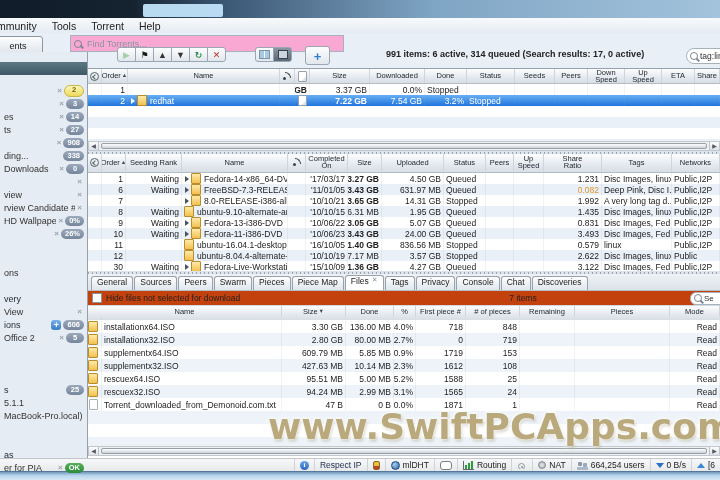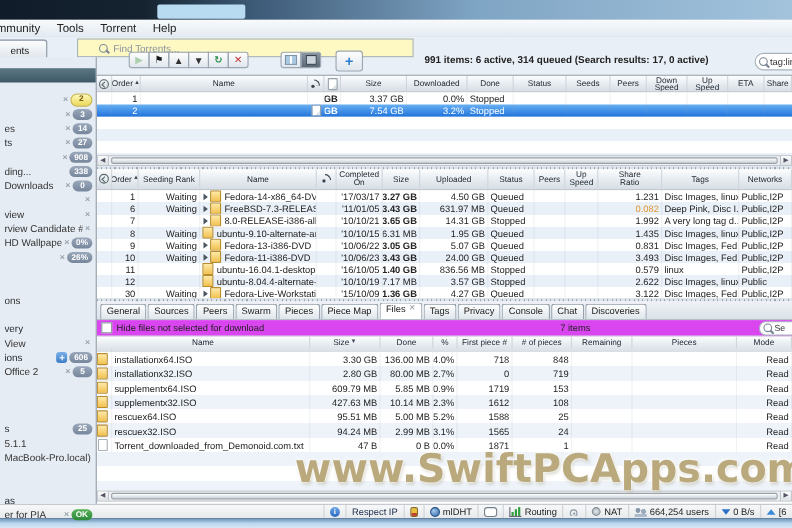--- a/index.html
+++ b/index.html
@@ -9,22 +9,22 @@
   #topstrip{position:absolute;left:0;top:0;width:720px;height:18px;
     background:linear-gradient(90deg,#101c29 0%,#15222f 18%,#3d5a77 32%,#7fa5c4 60%,#a3c3dc 100%)}
   #topstrip .patch{position:absolute;left:143px;top:4px;width:80px;height:13px;background:#b9dbf2;border-radius:2px}
   #menubar{position:absolute;left:0;top:18px;width:720px;height:15px;display:flex;gap:15px;align-items:center;
     background:linear-gradient(#f8fafc,#e4ebf2);border-bottom:1px solid #c2cad2;font-size:10.5px;padding-left:1px}
   .mi{white-space:nowrap}
   .mi:first-child{margin-left:-4px}
   #toolrow{position:absolute;left:0;top:33px;width:720px;height:35px;background:#e9eff6;border-bottom:1px solid #aeb8c2}
   .pbtn{position:absolute;left:-7px;top:3px;width:48px;height:17px;border:1px solid #8a96a2;border-radius:3px;
     background:linear-gradient(#fdfdfe,#dde4ea);font-size:9px;display:flex;align-items:center;justify-content:center}
-  .findbox{position:absolute;left:70px;top:2px;width:266px;height:15px;border:1px solid #a8b2bc;background:#fef9c3;
-    display:flex;align-items:center;padding:0 19px;gap:3px}
+  .findbox{position:absolute;left:70px;top:2px;width:266px;height:15px;border:1px solid #a8b2bc;background:#f9a8d4;
+    display:flex;align-items:center;padding:0 3px;gap:3px}
   .findbox input{border:none;outline:none;flex:1;font-size:9px;font-family:inherit;background:transparent;color:#333}
   .findbox input::placeholder{color:#8a949e}
   .lens{position:relative;width:6px;height:6px;border:1.5px solid #7a8694;border-radius:50%;flex:none}
   .lens::after{content:"";position:absolute;width:4px;height:1.5px;background:#7a8694;transform:rotate(45deg);right:-3px;bottom:-1px}
   #tool-buttons,#view-buttons{position:absolute;top:14px;display:flex}
   #tool-buttons{left:118px}
   #view-buttons{left:256px}
   .tbtn{width:19px;height:15px;border:1px solid #9aa6b2;margin-left:-1px;display:flex;align-items:center;justify-content:center;
     background:linear-gradient(#fdfdfe,#e1e7ed);font-size:9px;box-sizing:border-box}
   #tool-buttons .tbtn:first-child,#view-buttons .tbtn:first-child{border-radius:3px 0 0 3px}
@@ -95,21 +95,21 @@
   #split2{top:202px;height:3px}
   .split::before{content:"";display:block;height:2px;margin-top:1px;
     background:repeating-linear-gradient(90deg,#9aa4ae 0 1px,transparent 1px 4px)}
   
   #tabbar{top:205px;height:17px;background:linear-gradient(#eef2f6,#dbe2e9);border-bottom:1px solid #b6bec6;
     white-space:nowrap;overflow:hidden;padding-left:2px;box-sizing:border-box}
   .tab{display:inline-flex;gap:3px;height:13px;padding:0 5px;margin:2px 0 0 1px;vertical-align:top;
     border:1px solid #98a2ac;border-bottom:none;border-radius:3px 3px 0 0;background:linear-gradient(#fefefe,#dfe6ec);font-size:8.5px}
   .tab.act{background:#fff;height:15px;margin-top:1px}
   .tabx{color:#8a949e;font-size:7px;font-weight:bold}
-  #filterrow{top:222px;height:15px;background:#d946ef;border-bottom:1px solid #d2d8de;display:flex;align-items:center;
+  #filterrow{top:222px;height:15px;background:#c2410c;border-bottom:1px solid #d2d8de;display:flex;align-items:center;
     padding:0 4px;box-sizing:border-box;font-size:8.5px}
   .cb{width:8px;height:8px;border:1px solid #8a949e;background:#fff;margin-right:4px;flex:none}
   #files-count{position:absolute;left:390px;width:90px;text-align:center;font-size:8.5px}
   .minisearch{position:absolute;left:602px;width:40px;height:11px;border:1px solid #a8b2bc;border-radius:6px;background:#fff;
     display:flex;align-items:center;gap:2px;padding:0 3px;font-size:8px;color:#333;overflow:hidden}
   #files-header{top:237px;height:14px}
   
   .ic{display:inline-block;vertical-align:middle;flex:none}
   .tri-r{width:0;height:0;border-left:4px solid #4a5560;border-top:3px solid transparent;border-bottom:3px solid transparent;margin:0 2px 0 1px;flex:none}
   .sel .tri-r{border-left-color:#fff}
@@ -340,20 +340,25 @@
             <div class="cell"></div>
             <div class="cell"></div>
             <div class="cell"></div>
             <div class="cell"></div>
             <div class="cell"></div>
             <div class="cell"></div>
           </div>
           <div class="trow t-top sel">
             <div class="cell"></div>
             <div class="cell r">2</div>
+            <div class="cell l">
+              <span class="tri-r"></span>
+              <span class="ic doc-y"></span>
+              <span>redhat</span>
+            </div>
             <div class="cell c"></div>
             <div class="cell c">
               <span class="ic doc-w"></span>
             </div>
             <div class="cell r bold">7.22 GB</div>
             <div class="cell r">7.54 GB</div>
             <div class="cell r">3.2%</div>
             <div class="cell l">Stopped</div>
             <div class="cell"></div>
             <div class="cell"></div>

